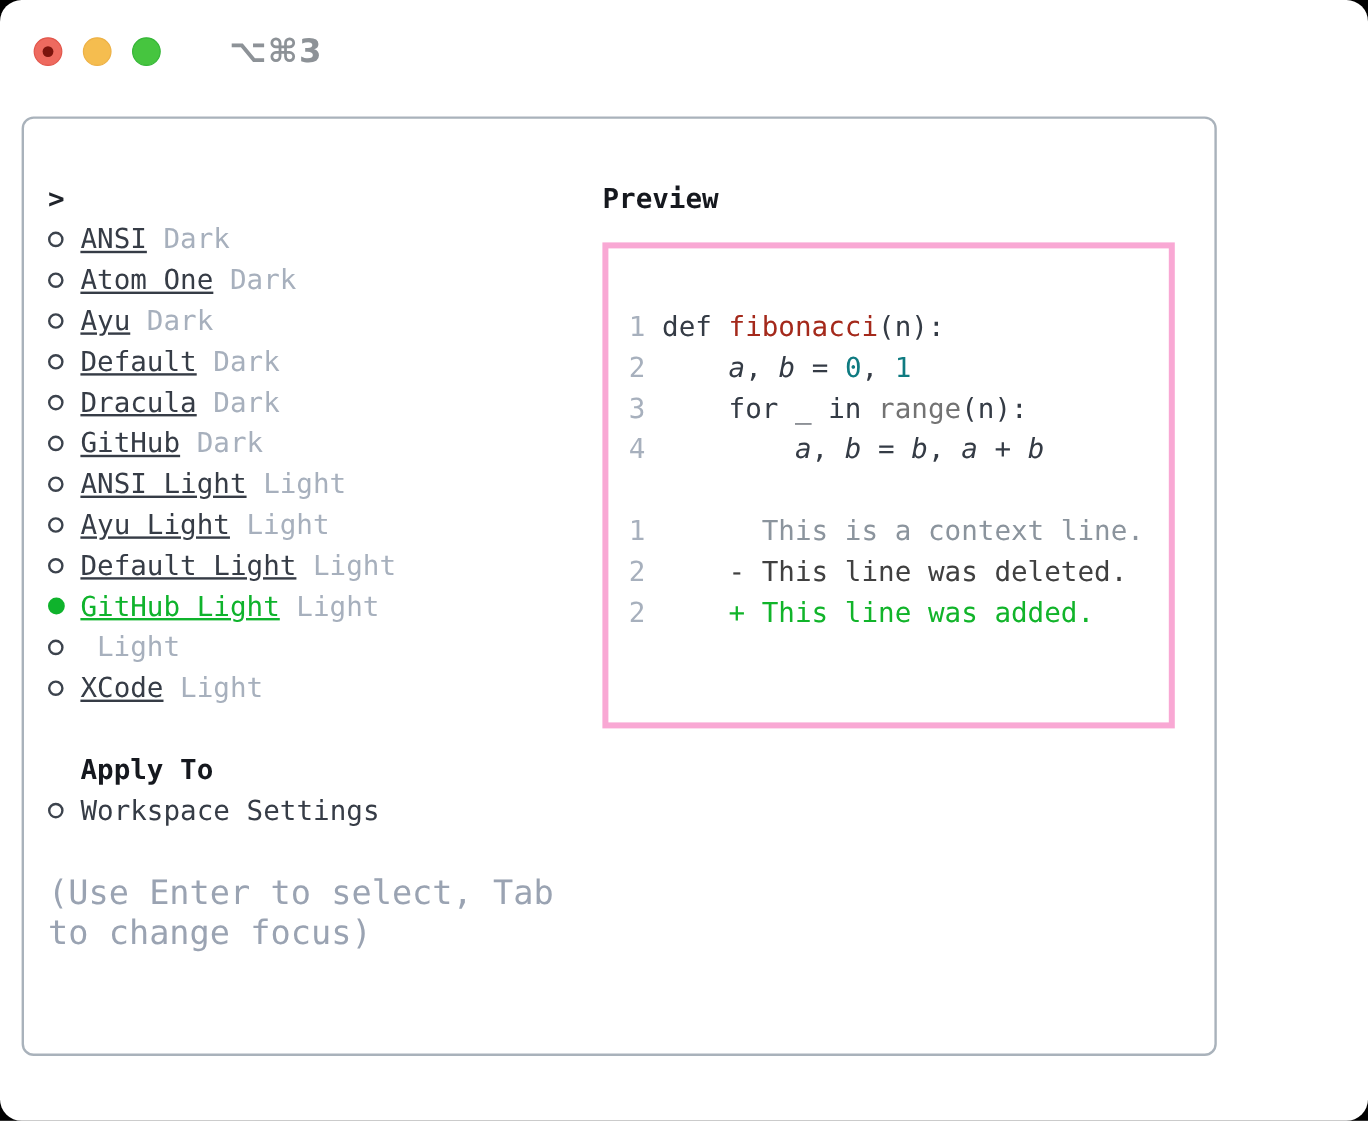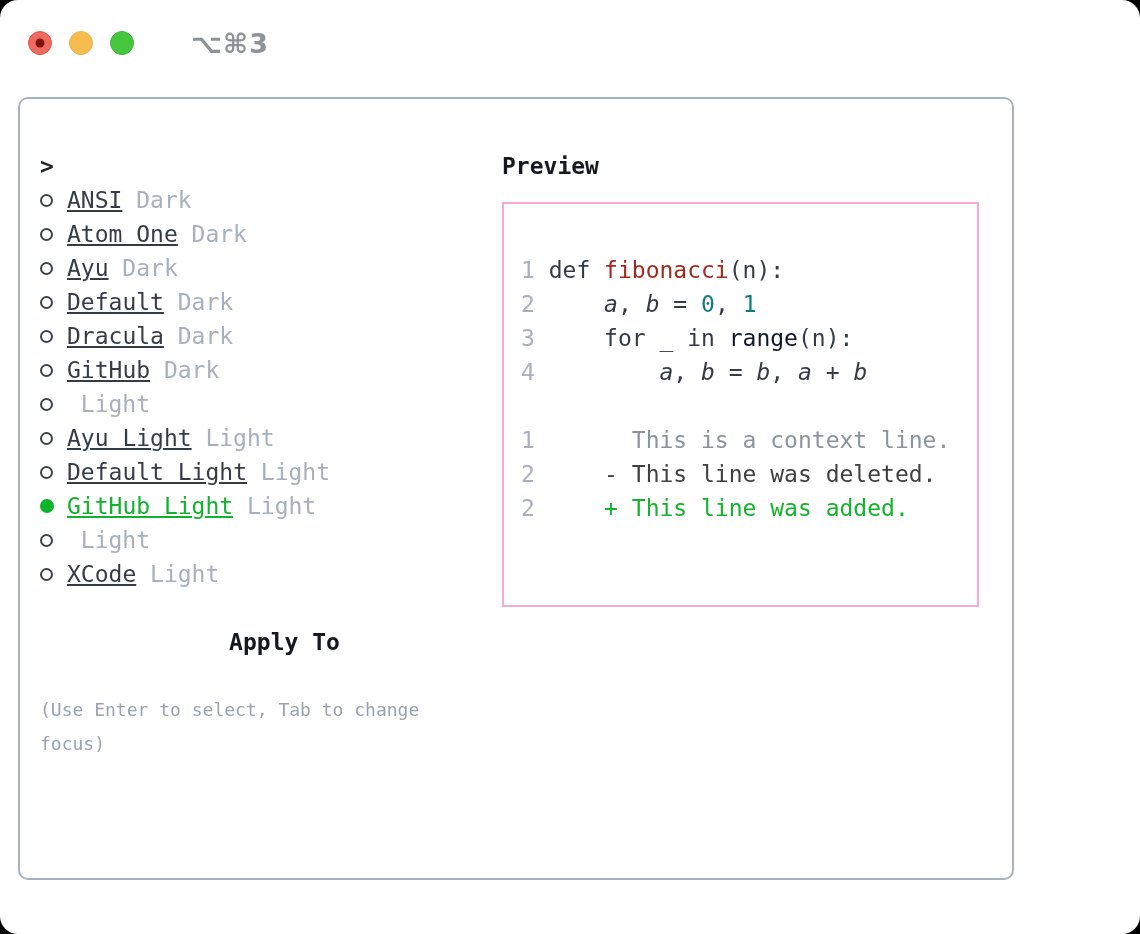--- a/index.html
+++ b/index.html
@@ -60,46 +60,46 @@
   }
   .radio{
     display:inline-block;width:13px;height:13px;
     border:2px solid #3c434d;border-radius:50%;
     box-sizing:border-box;margin-bottom:1px;
   }
   .radio.sel{border:none;background:#0fb32c;width:14px;height:14px;}
   .t-name{color:#363c46;text-decoration:underline;}
   .t-name.sel{color:#0fb32c;}
   .t-tag{color:#a7b0bd;margin-left:13.8px;}
-  .apply-title{margin-top:34px;justify-content:center;}
+  .apply-title{margin-top:34px;}
   .apply-title .hdr2{color:#15181e;font-weight:700;}
   .opt-label{color:#363c46;}
   .opt-label.sel{color:#0fb32c;}
   .hint{
     margin-top:34px;width:430px;
-    color:#9aa3b2;font-size:18px;line-height:34px;
+    color:#9aa3b2;font-size:28px;line-height:34px;
   }
   
   .preview-box{
     margin-top:19px;
     width:477px;height:405px;
-    border:2px solid #f9a8d4;
+    border:5px solid #f9a8d4;
     box-sizing:border-box;
     padding:49px 0 0 17px;
     background:#fff;
   }
   .code-line{
     font-size:23px;line-height:34px;height:34px;white-space:pre;
   }
   .lnum{color:#a7b0bd;}
   .tok-p{color:#343b45;}
   .tok-v{color:#343b45;font-style:italic;}
   .tok-fn{color:#a4291b;}
   .tok-num{color:#0f7b81;}
-  .tok-call{color:#0f172a;}
+  .tok-call{color:#737373;}
   .tok-ctx{color:#8b949d;}
   .tok-del{color:#404040;}
   .tok-add{color:#11b42a;}
 </style>
 </head>
 <body>
 
 <div class="window">
 
   <div class="titlebar">
@@ -116,33 +116,34 @@
         <span class="prompt">&gt;</span>
       </div>
 
       <div id="theme-list">
           <div class="row"><span class="marker"><span class="radio"></span></span><span class="t-name">ANSI</span><span class="t-tag">Dark</span></div>
           <div class="row"><span class="marker"><span class="radio"></span></span><span class="t-name">Atom One</span><span class="t-tag">Dark</span></div>
           <div class="row"><span class="marker"><span class="radio"></span></span><span class="t-name">Ayu</span><span class="t-tag">Dark</span></div>
           <div class="row"><span class="marker"><span class="radio"></span></span><span class="t-name">Default</span><span class="t-tag">Dark</span></div>
           <div class="row"><span class="marker"><span class="radio"></span></span><span class="t-name">Dracula</span><span class="t-tag">Dark</span></div>
           <div class="row"><span class="marker"><span class="radio"></span></span><span class="t-name">GitHub</span><span class="t-tag">Dark</span></div>
-          <div class="row"><span class="marker"><span class="radio"></span></span><span class="t-tag">Light</span></div>
+          <div class="row"><span class="marker"><span class="radio"></span></span><span class="t-name">ANSI Light</span><span class="t-tag">Light</span></div>
           <div class="row"><span class="marker"><span class="radio"></span></span><span class="t-name">Ayu Light</span><span class="t-tag">Light</span></div>
           <div class="row"><span class="marker"><span class="radio"></span></span><span class="t-name">Default Light</span><span class="t-tag">Light</span></div>
           <div class="row"><span class="marker"><span class="radio sel"></span></span><span class="t-name sel">GitHub Light</span><span class="t-tag">Light</span></div>
           <div class="row"><span class="marker"><span class="radio"></span></span><span class="t-tag">Light</span></div>
           <div class="row"><span class="marker"><span class="radio"></span></span><span class="t-name">XCode</span><span class="t-tag">Light</span></div>
         </div>
 
       <div class="row apply-title">
         <span class="marker"></span><span class="hdr2">Apply To</span>
       </div>
 
       <div id="apply-list">
+          <div class="row"><span class="marker"><span class="radio"></span></span><span class="opt-label">Workspace Settings</span></div>
         </div>
 
       <div class="hint">(Use Enter to select, Tab to change focus)</div>
     </div>
 
     <div class="col-right">
       <div class="row">
         <span class="hdr">Preview</span>
       </div>
       <div class="preview-box">

